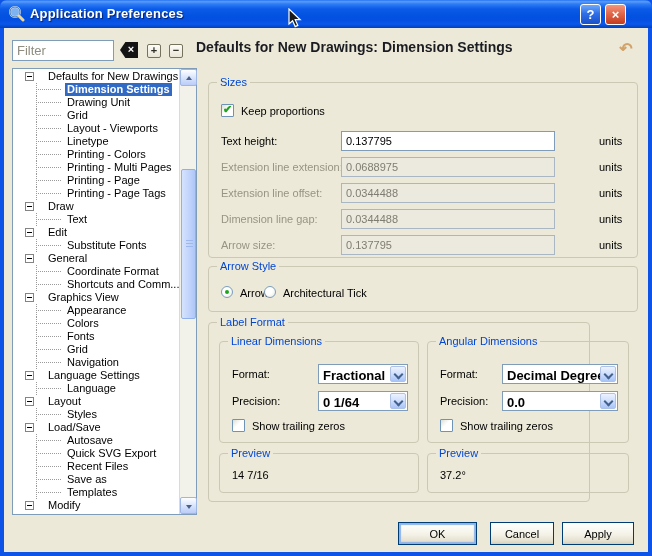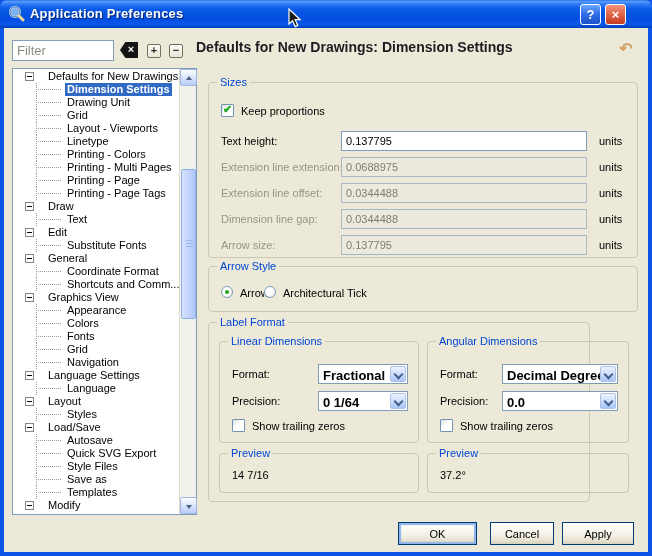--- a/index.html
+++ b/index.html
@@ -71,21 +71,21 @@
   
   .group { position:absolute; border:1px solid #CBC8B4; border-radius:4px; }
   .group-caption { position:absolute; top:-7px; left:8px; background:#ECE9D8; padding:0 3px;
     font-size:11px; color:#0046D5; line-height:13px; }
 
   .flabel, .cbx-label, .radio-label, .funits, .combo-label, .preview-value { font-size:11px; color:#000; }
 
   
   .field-row { position:absolute; left:0; width:100%; height:20px; }
   .field-row .flabel { position:absolute; left:12px; top:4px; }
-  .field-row .finput { position:absolute; left:132px; top:0; width:246px; height:20px; border:1px solid #7F9DB9;
+  .field-row .finput { position:absolute; left:132px; top:0; width:214px; height:20px; border:1px solid #7F9DB9;
     background:#fff; font-family:"Liberation Sans",sans-serif; font-size:11px; padding:0 4px; color:#000; }
   .field-row .funits { position:absolute; left:390px; top:4px; }
   .field-row.disabled .flabel { color:#979484; }
   .field-row.disabled .finput { background:#ECEADE; color:#7F7D72; border-color:#A8B7C3; }
 
   
   .cbx { position:absolute; width:13px; height:13px; border:1px solid #6F93B4; border-radius:1px;
     background:linear-gradient(135deg,#DEDED6 0%,#FFFFFF 45%); }
   .cbx.checked::after { content:"✔"; position:absolute; left:1px; top:-2px; color:#1CA61C; font-size:11px; font-weight:bold; }
 
@@ -167,21 +167,21 @@
         <div class="tree-row child"><span class="tlabel">Fonts</span></div>
         <div class="tree-row child"><span class="tlabel">Grid</span></div>
         <div class="tree-row child"><span class="tlabel">Navigation</span></div>
         <div class="tree-row root"><span class="tbox"></span><span class="tlabel">Language Settings</span></div>
         <div class="tree-row child"><span class="tlabel">Language</span></div>
         <div class="tree-row root"><span class="tbox"></span><span class="tlabel">Layout</span></div>
         <div class="tree-row child"><span class="tlabel">Styles</span></div>
         <div class="tree-row root"><span class="tbox"></span><span class="tlabel">Load/Save</span></div>
         <div class="tree-row child"><span class="tlabel">Autosave</span></div>
         <div class="tree-row child"><span class="tlabel">Quick SVG Export</span></div>
-        <div class="tree-row child"><span class="tlabel">Style Files</span></div>
+        <div class="tree-row child"><span class="tlabel">Recent Files</span></div>
         <div class="tree-row child"><span class="tlabel">Save as</span></div>
         <div class="tree-row child"><span class="tlabel">Templates</span></div>
         <div class="tree-row root"><span class="tbox"></span><span class="tlabel">Modify</span></div>
       </div>
     <div class="vscroll">
       <span class="sb-btn up"></span>
       <span class="sb-thumb"></span>
       <span class="sb-btn down"></span>
     </div>
   </div>

